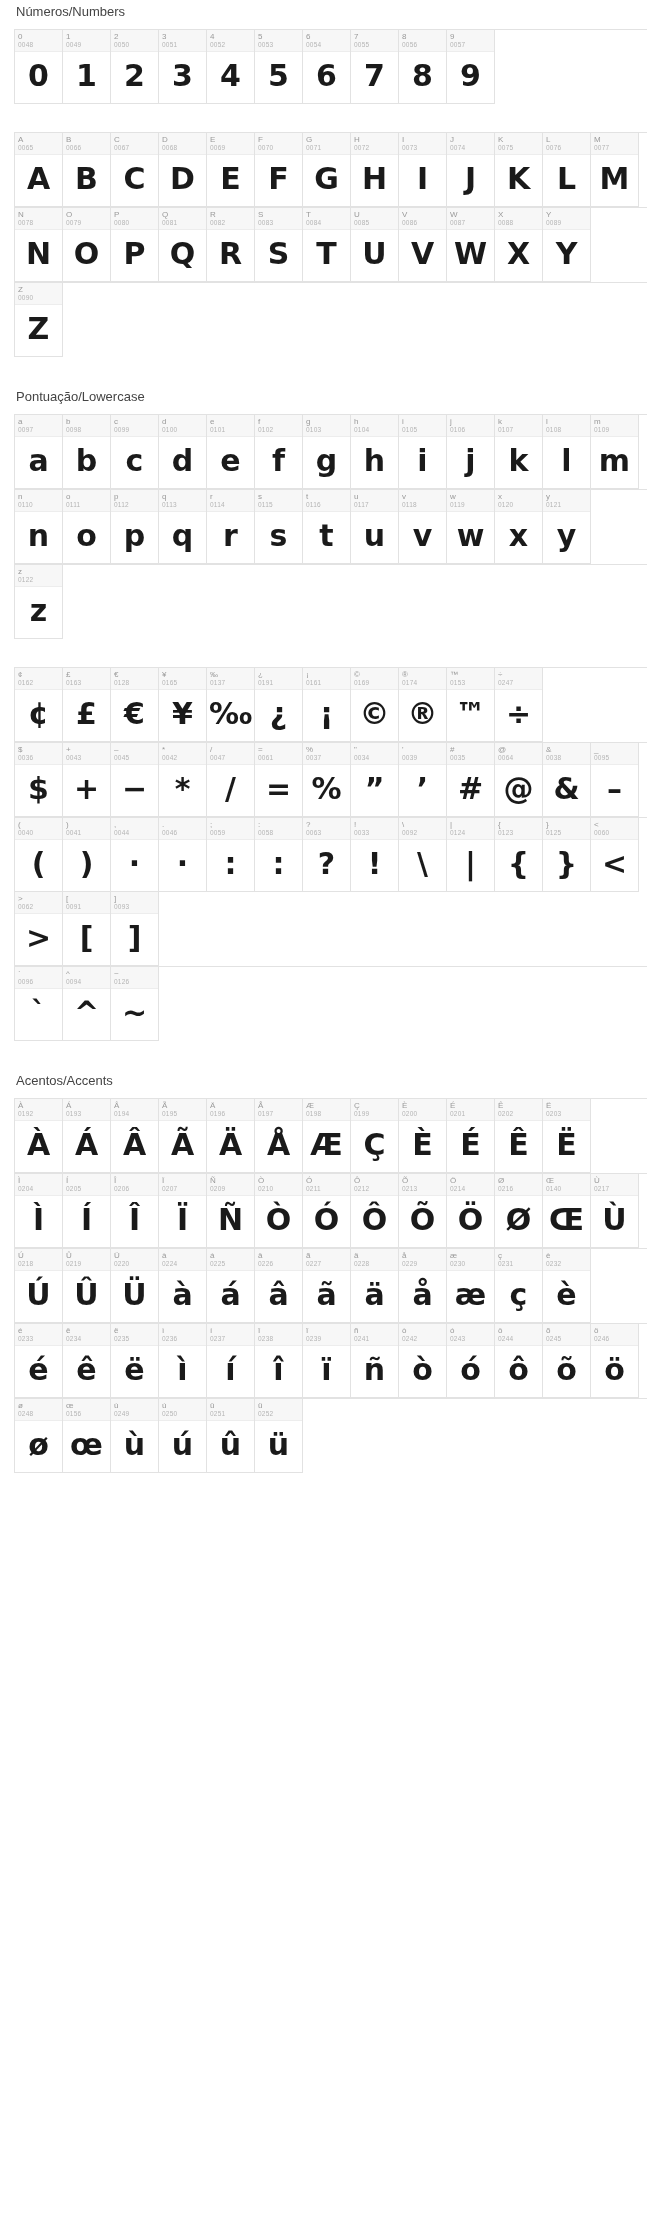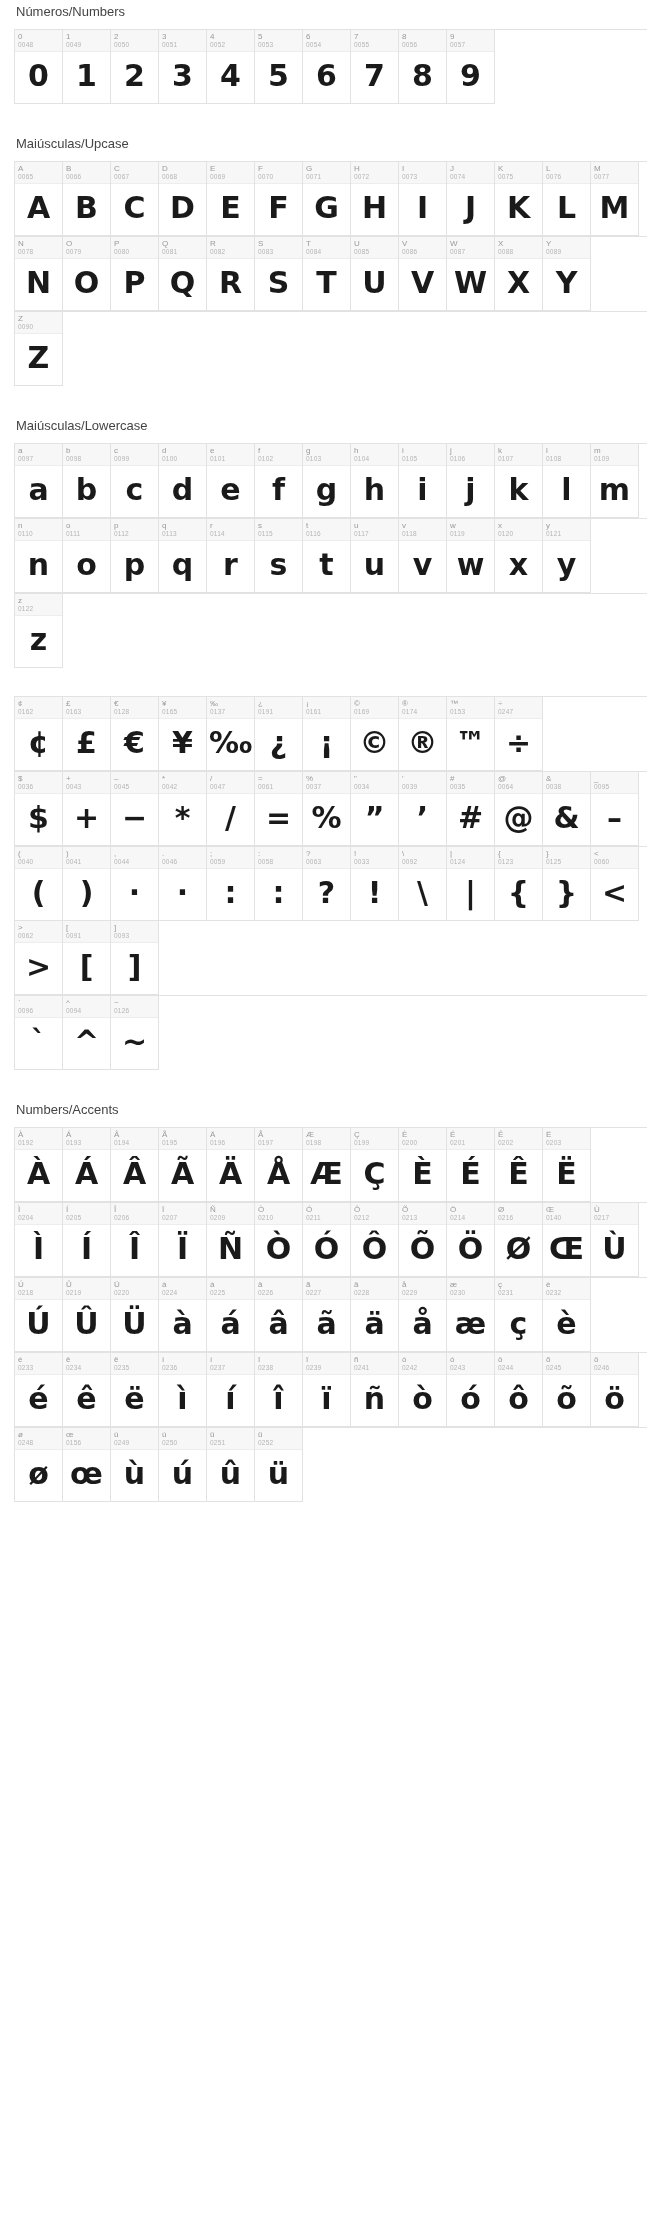--- a/index.html
+++ b/index.html
@@ -160,21 +160,20 @@
         <div class="cell">
           <div class="meta">
             <span class="ch">9</span>
             <span class="code">0057</span>
           </div>
           <div class="glyph">9</div>
         </div>
       </div>
     </div>
     <div class="section">
-      <div class="section-title">Maiúsculas/Upcase</div>
       <div class="grid">
         <div class="cell">
           <div class="meta">
             <span class="ch">A</span>
             <span class="code">0065</span>
           </div>
           <div class="glyph">A</div>
         </div>
         <div class="cell">
           <div class="meta">
@@ -351,21 +350,21 @@
         <div class="cell">
           <div class="meta">
             <span class="ch">Z</span>
             <span class="code">0090</span>
           </div>
           <div class="glyph">Z</div>
         </div>
       </div>
     </div>
     <div class="section">
-      <div class="section-title">Maiúsculas/Lowercase</div>
+      <div class="section-title">Pontuação/Lowercase</div>
       <div class="grid">
         <div class="cell">
           <div class="meta">
             <span class="ch">a</span>
             <span class="code">0097</span>
           </div>
           <div class="glyph">a</div>
         </div>
         <div class="cell">
           <div class="meta">
@@ -853,21 +852,21 @@
         <div class="cell">
           <div class="meta">
             <span class="ch">~</span>
             <span class="code">0126</span>
           </div>
           <div class="glyph">~</div>
         </div>
       </div>
     </div>
     <div class="section">
-      <div class="section-title">Numbers/Accents</div>
+      <div class="section-title">Acentos/Accents</div>
       <div class="grid">
         <div class="cell">
           <div class="meta">
             <span class="ch">À</span>
             <span class="code">0192</span>
           </div>
           <div class="glyph">À</div>
         </div>
         <div class="cell">
           <div class="meta">

